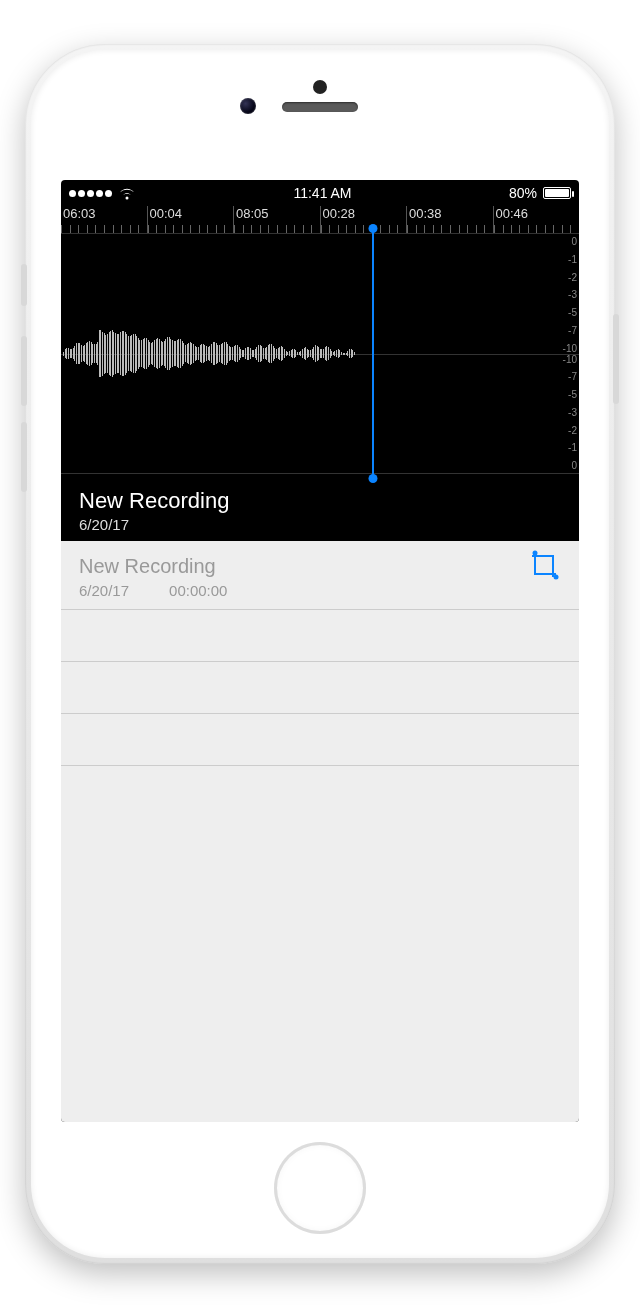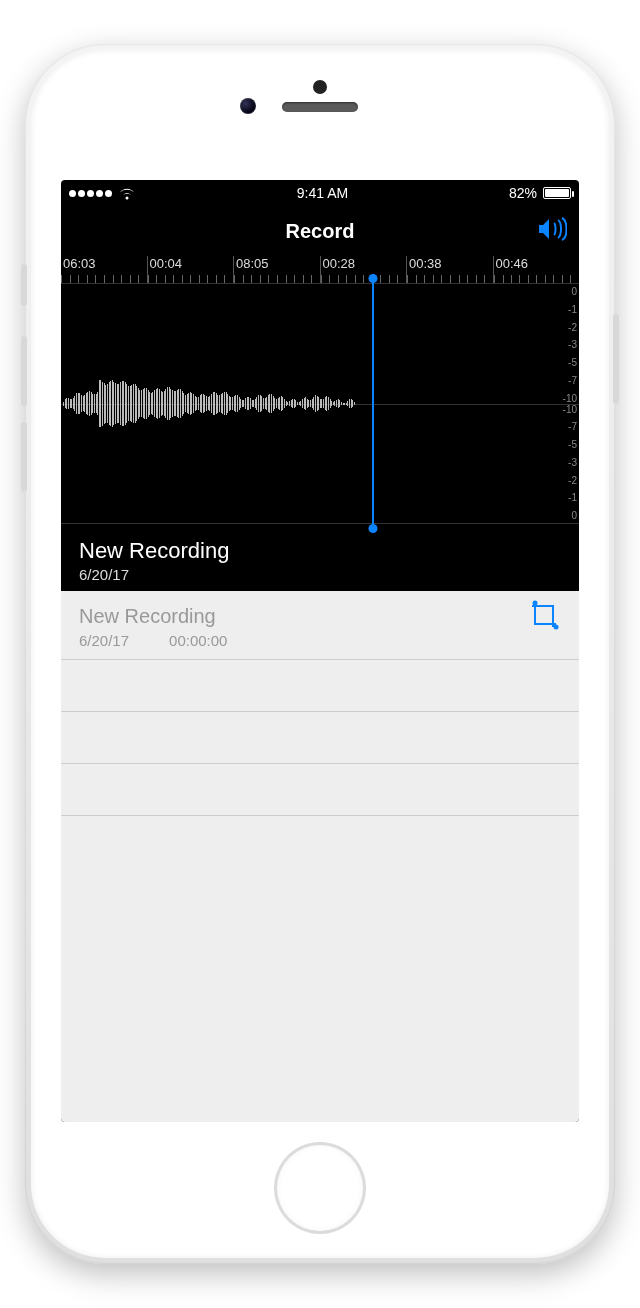--- a/index.html
+++ b/index.html
@@ -216,40 +216,31 @@
               <span></span>
               <span></span>
               <span></span>
           </span>
           <span class="wifi-icon">
             <svg width="18" height="13" viewBox="0 0 18 13">
                 <path fill="#fff" d="M9 12.5a1.5 1.5 0 1 0 0-3 1.5 1.5 0 0 0 0 3zm-4-4.2 1.4-1.4a4.7 4.7 0 0 1 5.2 0l1.4 1.4a6.7 6.7 0 0 0-8 0zM2 5.2l1.4-1.4a9.4 9.4 0 0 1 11.2 0L16 5.2a11.4 11.4 0 0 0-14 0z"></path>
               </svg>
           </span>
         </div>
-        <div>9:41 AM</div>
+        <div>11:41 AM</div>
         <div class="status-right">
-          <span>82%</span>
+          <span>80%</span>
           <span class="battery">
             <span class="battery-body">
                 <span class="battery-fill"></span>
               </span>
           </span>
         </div>
       </div>
 
-      <div class="nav-bar">
-        <div class="nav-title">Record</div>
-        <div class="speaker-btn">
-          <svg width="30" height="24" viewBox="0 0 30 24">
-            <path fill="#0b84ff" d="M2 8h4l6-6v20l-6-6H2z"></path>
-            <path fill="none" stroke="#0b84ff" stroke-width="2" d="M17 6c2 1.5 2 10.5 0 12M21 3c4 2.5 4 15.5 0 18M25 1c6 3 6 19 0 22"></path>
-          </svg>
-        </div>
-      </div>
 
       <div class="ruler">
         <div class="seg">
             <span class="lbl">06:03</span>
             <span class="ticks"></span>
           </div>
         <div class="seg">
             <span class="lbl">00:04</span>
             <span class="ticks"></span>
           </div>

